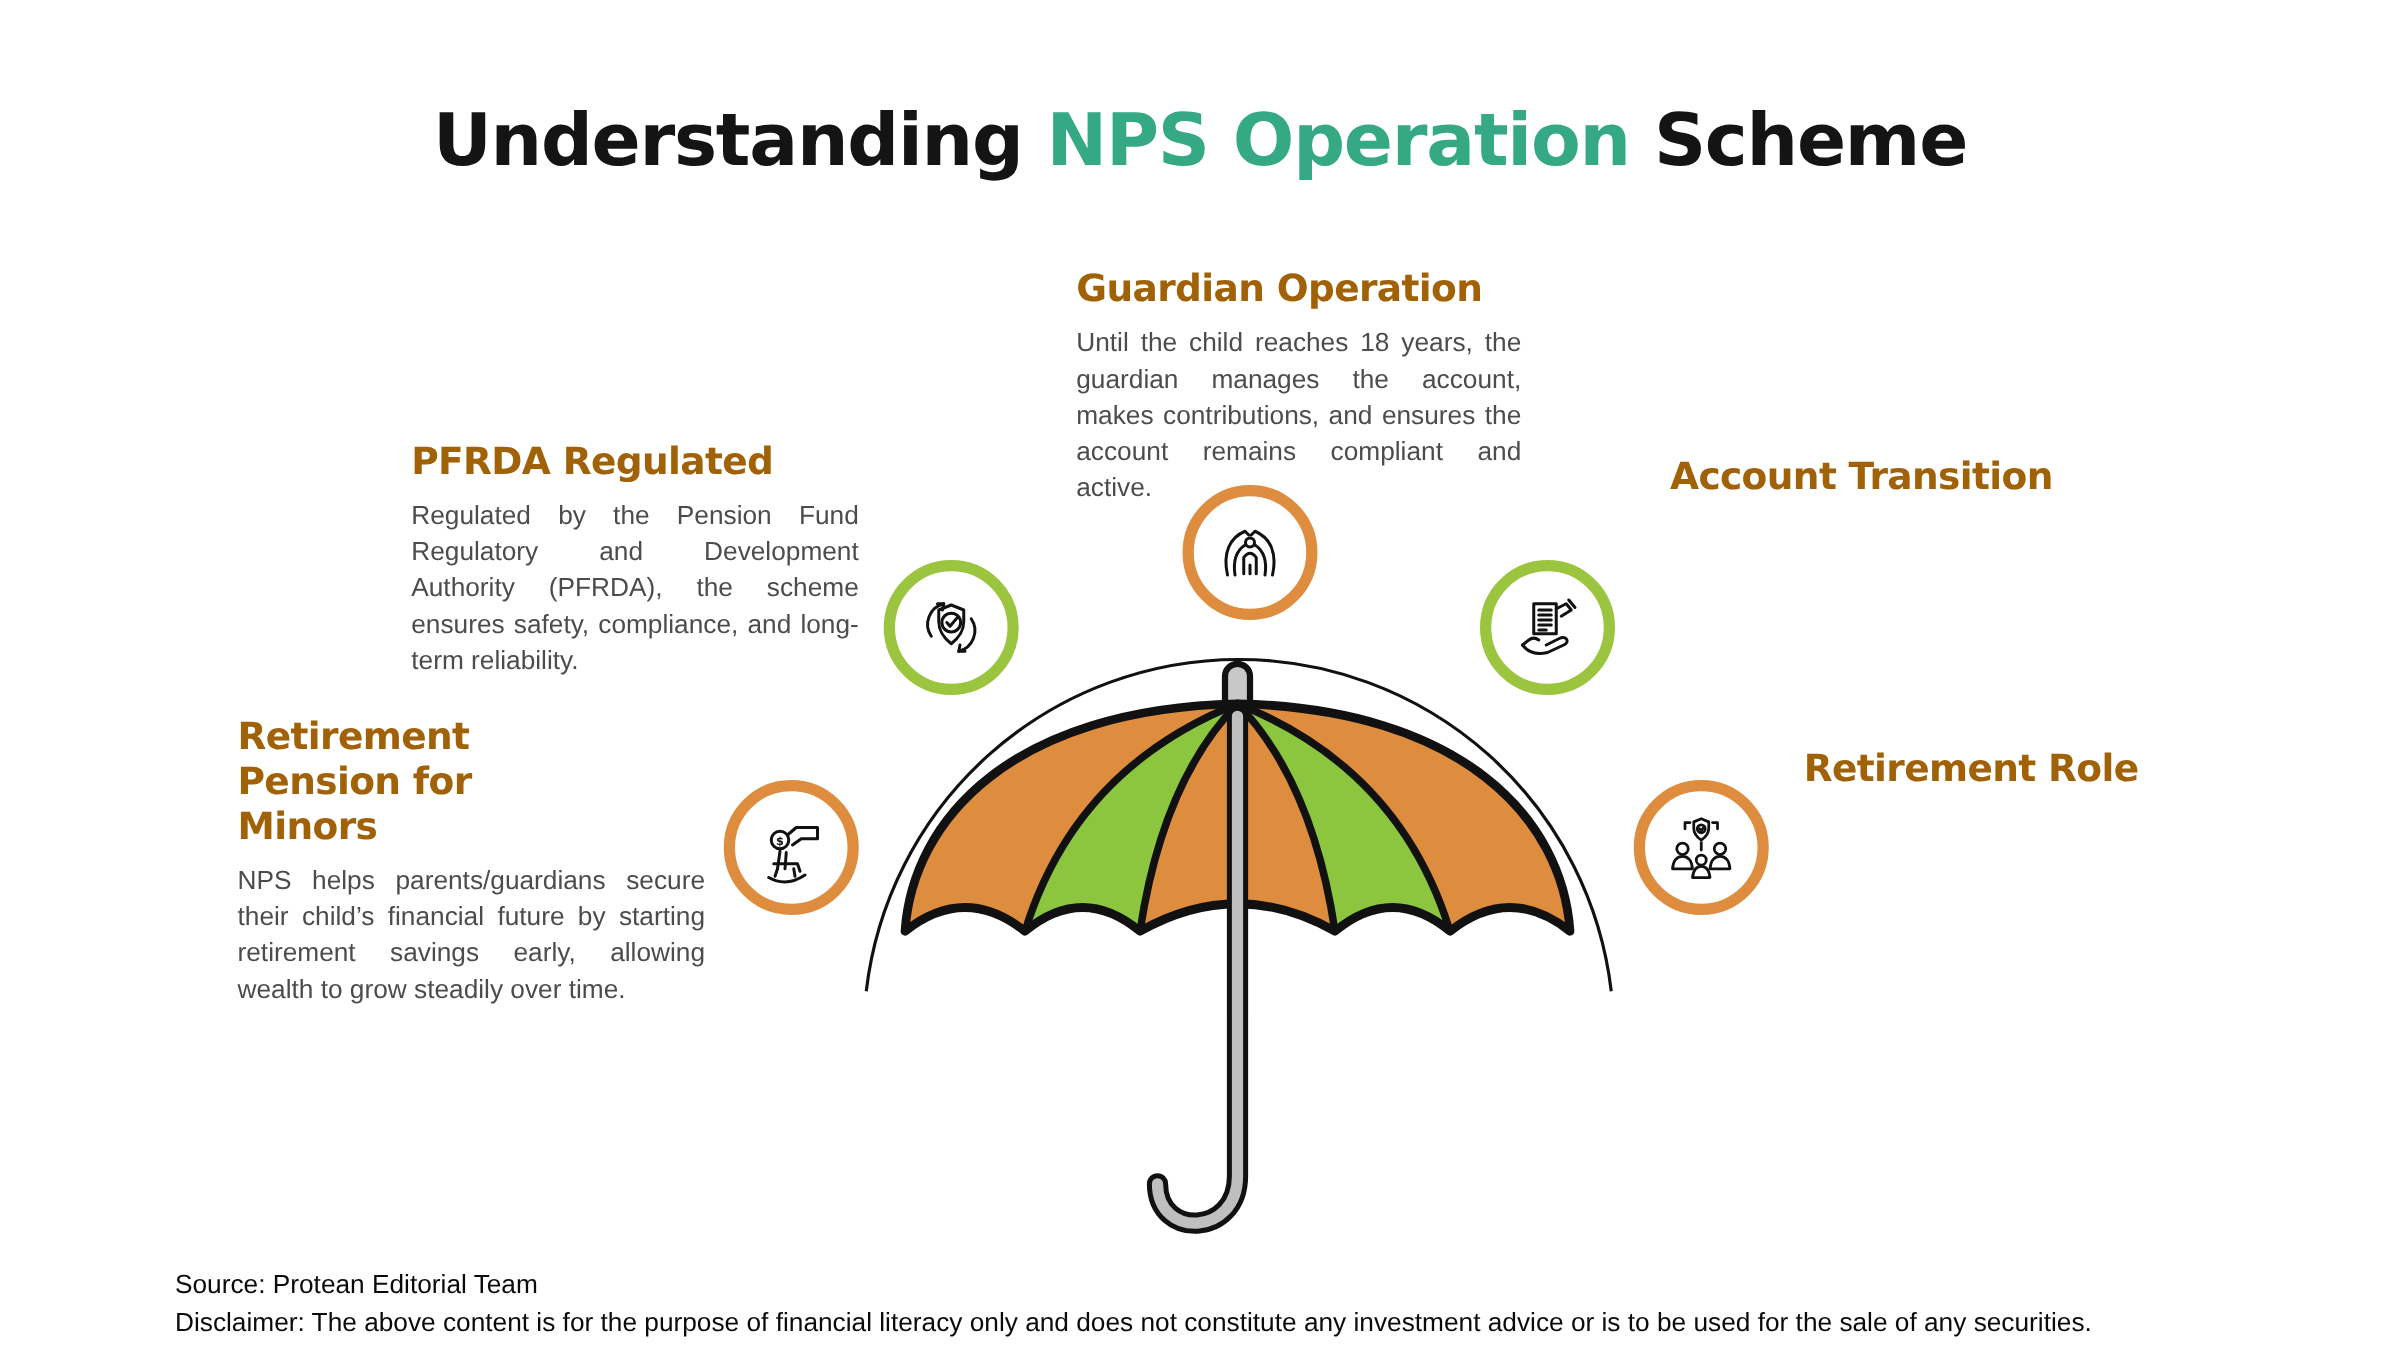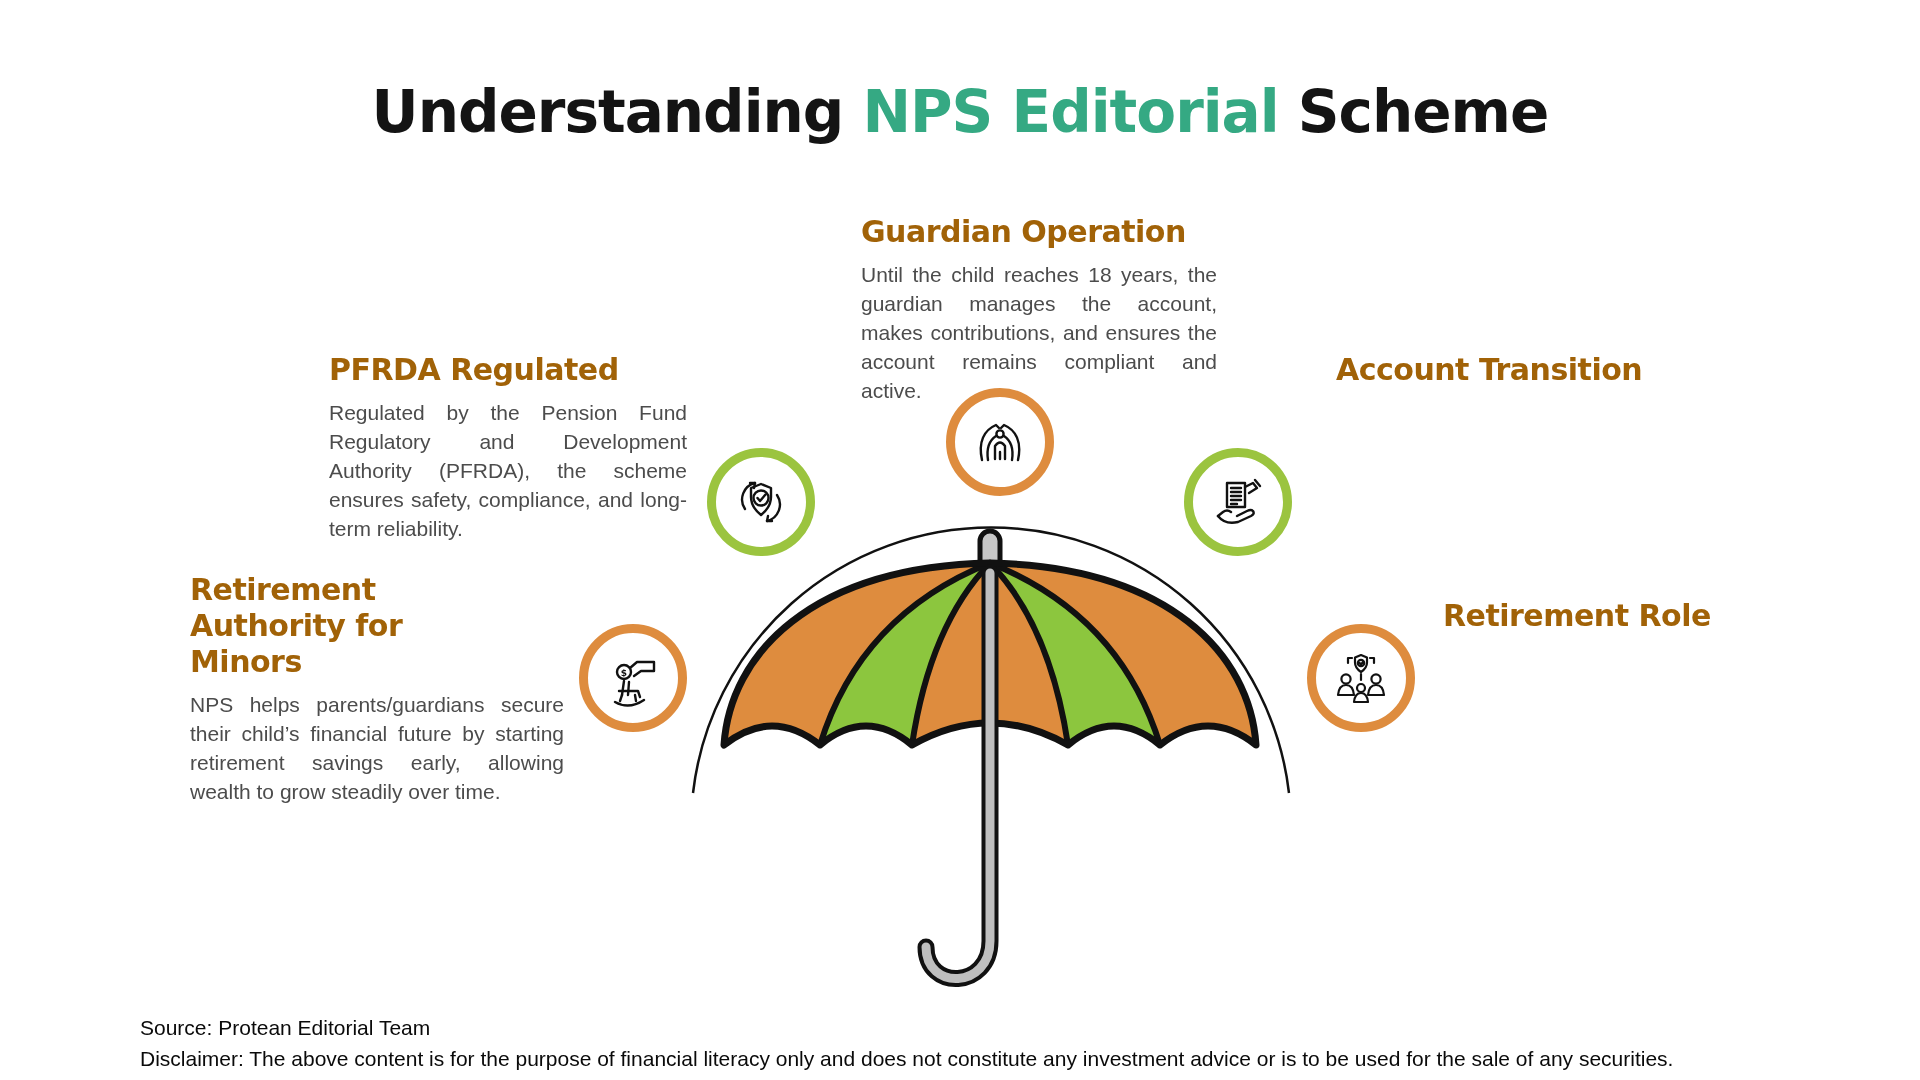--- a/index.html
+++ b/index.html
@@ -25,21 +25,21 @@
     font-weight:bold;font-size:30px;line-height:1.2;color:#a16207;
     letter-spacing:-0.5px;
   }
   .info-block p{
     margin:0;
     font-size:21px;line-height:29px;color:#4C4C4C;
     text-align:justify;
   }
   #block-pfrda      {left:329px; top:352px; width:358px;}
   #block-guardian   {left:861px; top:214px; width:356px;}
-  #block-transition {left:1336px;top:352px; width:364px;}
+  #block-transition {left:1336px;top:364px; width:364px;}
   #block-retirement {left:190px; top:572px; width:374px;}
   #block-retirement h2{max-width:300px;}
   #block-beneficiary{left:1443px;top:598px; width:330px;}
 
   
   .ring{
     box-sizing:border-box;width:108px;height:108px;border-radius:50%;
     background:#ffffff;display:flex;align-items:center;justify-content:center;
     z-index:3;
   }
@@ -55,39 +55,39 @@
   
   #umbrella-wrap{left:660px;top:505px;width:660px;height:505px;z-index:2;}
 
   
   #footer{left:140px;top:1012px;width:1700px;font-size:21px;line-height:31px;color:#0a0a0a;}
 </style>
 </head>
 <body>
 
 <div id="title" class="abs">
-  <span>Understanding </span><span class="hl">NPS Editorial</span><span> Scheme</span>
+  <span>Understanding </span><span class="hl">NPS Operation</span><span> Scheme</span>
 </div>
 
 <div id="block-pfrda" class="abs info-block">
   <h2>PFRDA Regulated</h2>
   <p>Regulated by the Pension Fund Regulatory and Development Authority (PFRDA), the scheme ensures safety, compliance, and long-term reliability.</p>
 </div>
 
 <div id="block-guardian" class="abs info-block">
   <h2>Guardian Operation</h2>
   <p>Until the child reaches 18 years, the guardian manages the account, makes contributions, and ensures the account remains compliant and active.</p>
 </div>
 
 <div id="block-transition" class="abs info-block">
   <h2>Account Transition</h2>
 </div>
 
 <div id="block-retirement" class="abs info-block">
-  <h2>Retirement Authority for Minors</h2>
+  <h2>Retirement Pension for Minors</h2>
   <p>NPS helps parents/guardians secure their child’s financial future by starting retirement savings early, allowing wealth to grow steadily over time.</p>
 </div>
 
 <div id="block-beneficiary" class="abs info-block">
   <h2>Retirement Role</h2>
 </div>
 
 <div id="umbrella-wrap" class="abs">
   <svg width="660" height="505" viewBox="0 0 660 505">
 

